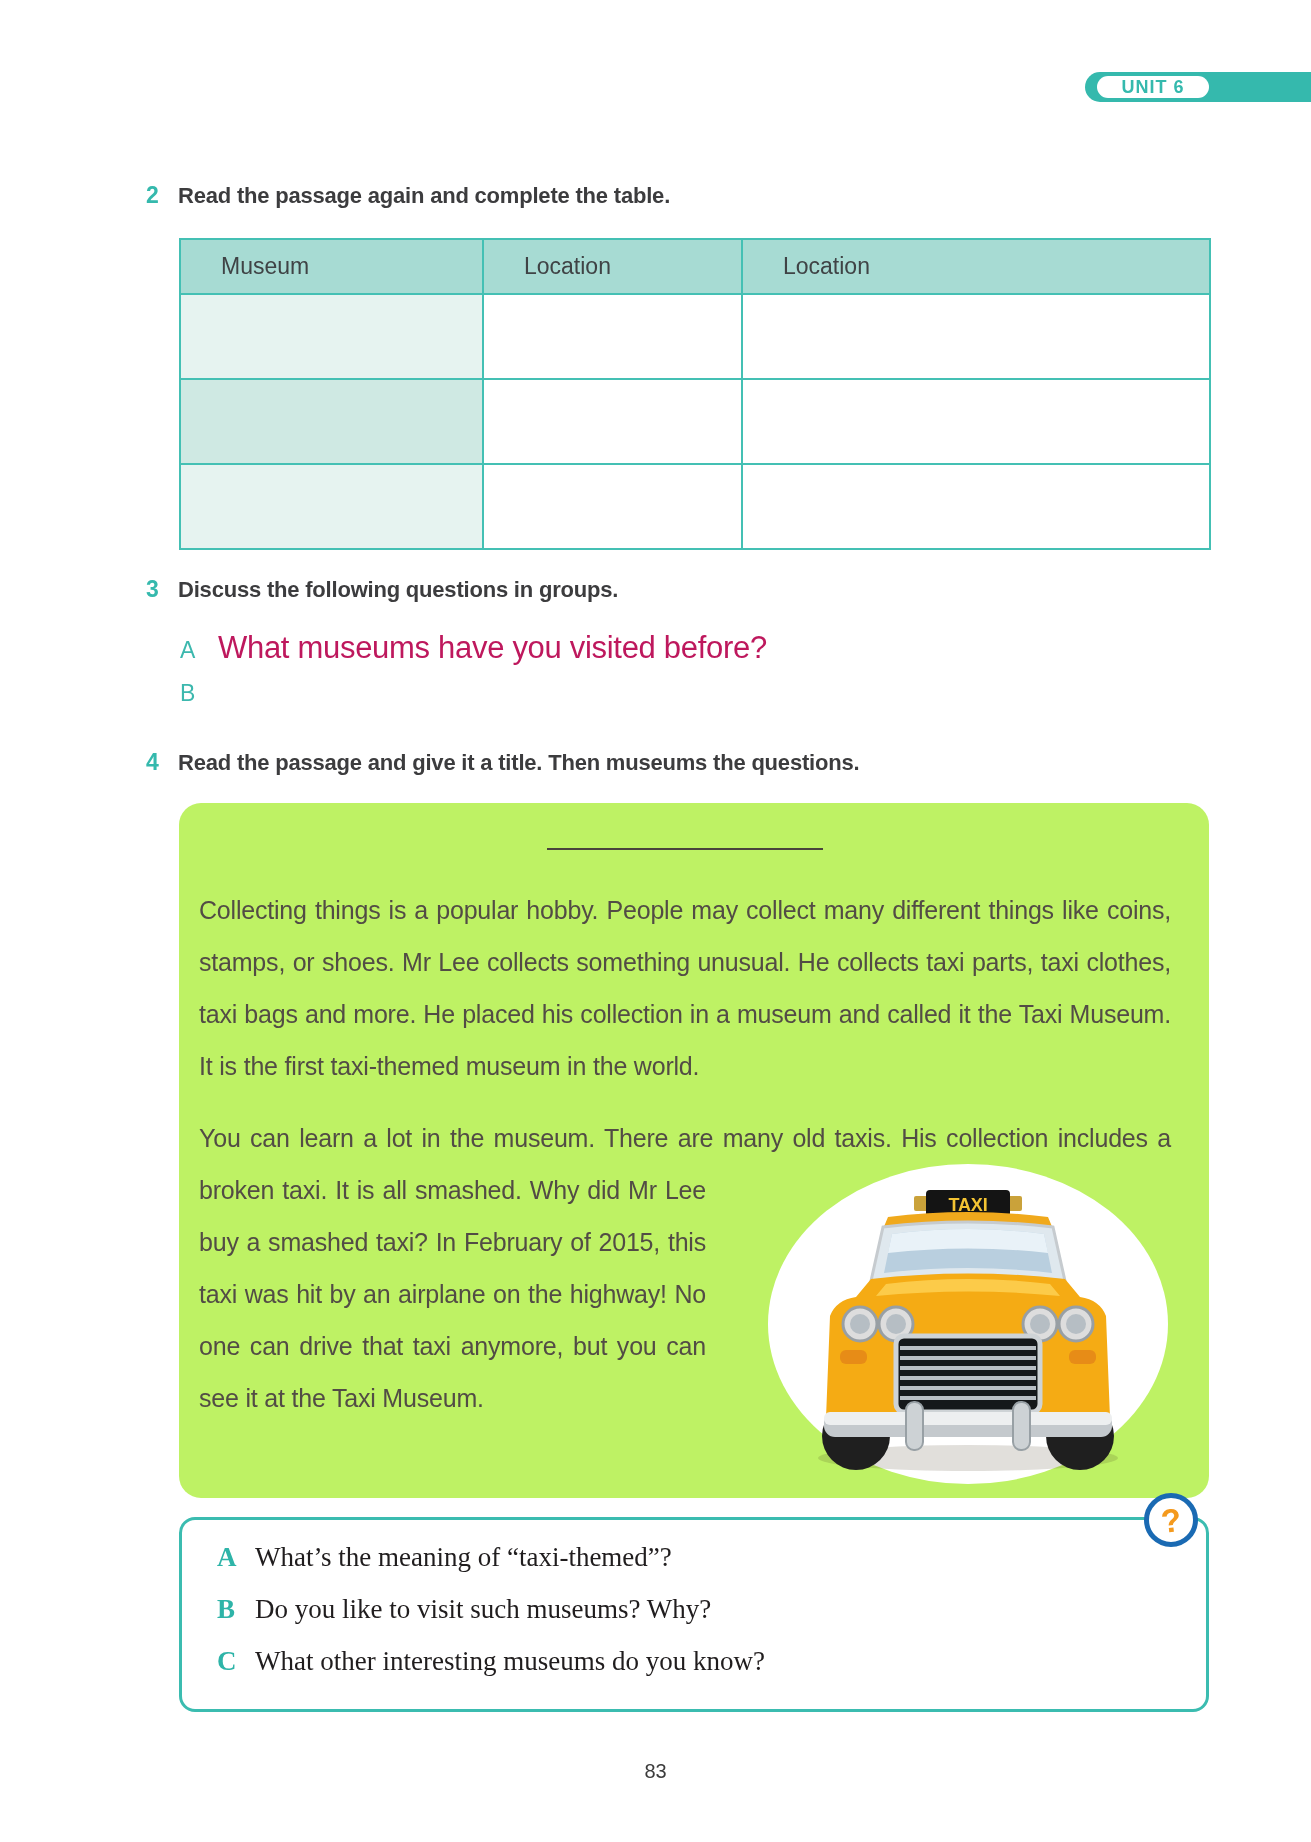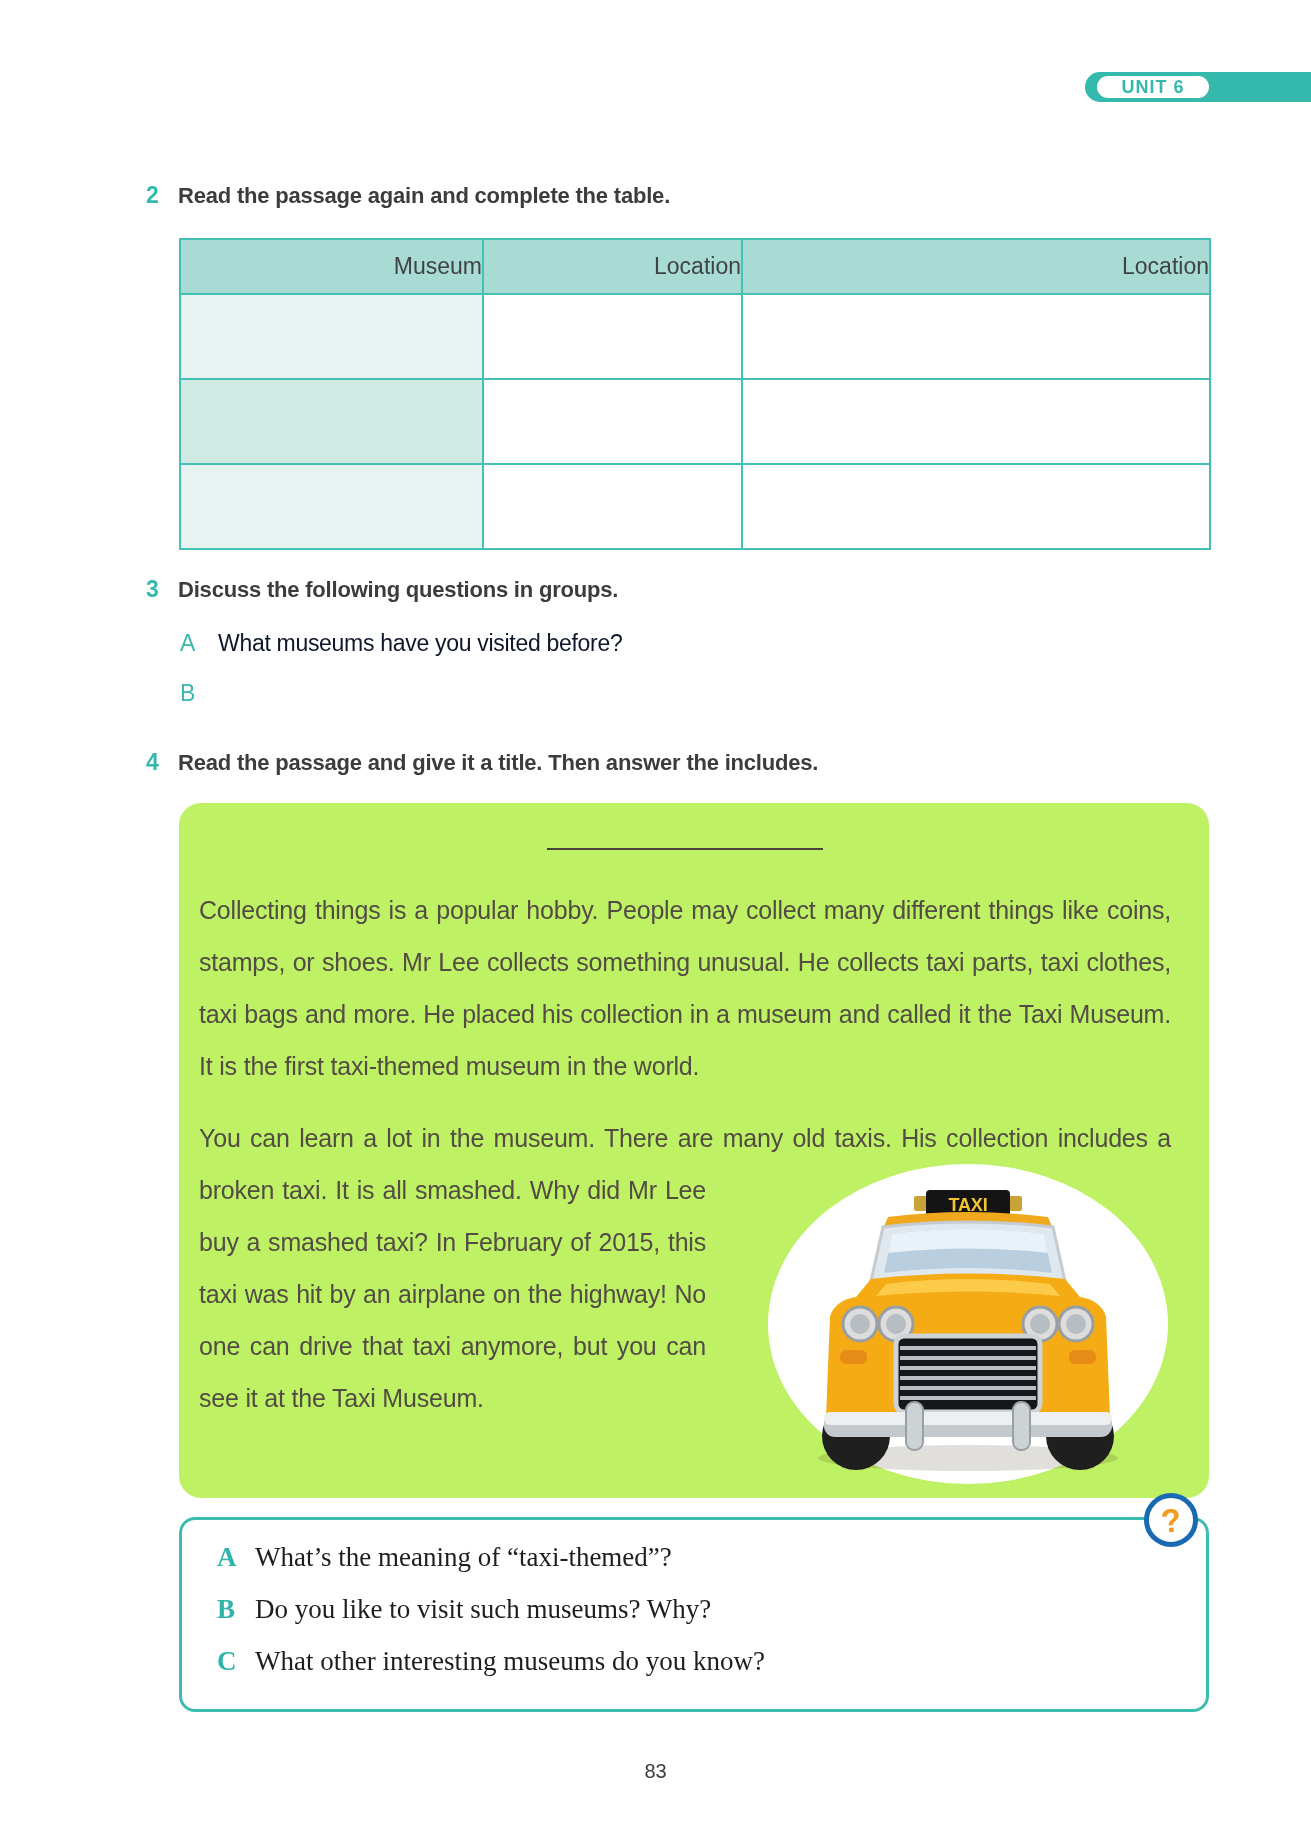--- a/index.html
+++ b/index.html
@@ -35,37 +35,37 @@
   
   table.museum-table {
     position: absolute; top: 238px; left: 179px; width: 1030px;
     border-collapse: collapse; table-layout: fixed;
   }
   .museum-table td, .museum-table th {
     border: 2px solid #44c0b4; padding: 0;
   }
   .museum-table th {
     background: #a7dbd3; height: 55px; font-weight: normal;
-    font-size: 23px; color: #3f4345; text-align: right; padding-left: 40px;
+    font-size: 23px; color: #3f4345; text-align: left; padding-left: 40px;
   }
   .museum-table td { height: 85px; background: #ffffff; }
   .museum-table td.c1-light { background: #e6f3f0; }
   .museum-table td.c1-dark  { background: #cfe9e3; }
   .col-museum   { width: 303px; }
   .col-location { width: 259px; }
   .col-feature  { width: 468px; }
 
   
   .q-list { position: absolute; left: 180px; }
   .q-row { display: flex; align-items: baseline; height: 50px; }
   .q-row .q-letter {
     color: #3cb8ae; font-size: 23px; width: 24px; margin-right: 14px;
   }
   .q-row .q-text {
-    color: #0f172a; font-size: 23px; letter-spacing: -0.3px;
+    color: #be185d; font-size: 31px; letter-spacing: -0.3px;
   }
 
   
   .passage-box {
     position: absolute; top: 803px; left: 179px; width: 1030px; height: 695px;
     background: #bef264; border-radius: 22px;
     padding: 33px 38px 0 20px;
   }
   .title-blank {
     width: 276px; height: 14px; margin: 0 auto;
@@ -167,21 +167,21 @@
       <span class="q-letter">A</span>
       <span class="q-text">What museums have you visited before?</span>
     </div>
     <div class="q-row">
       <span class="q-letter">B</span>
     </div>
   </div>
 
   <div class="sec-heading" style="top:749px;">
     <span class="num">4</span>
-    <span>Read the passage and give it a title. Then answer the includes.</span>
+    <span>Read the passage and give it a title. Then museums the questions.</span>
   </div>
 
   <div class="passage-box">
     <div class="title-blank"></div>
 
     <p class="passage-p">Collecting things is a popular hobby. People may collect many different things like coins, stamps, or shoes. Mr Lee collects something unusual. He collects taxi parts, taxi clothes, taxi bags and more. He placed his collection in a museum and called it the Taxi Museum. It is the first taxi-themed museum in the world.</p>
 
     <p class="passage-p second">
       <span>You can learn a lot in the museum. There are many old taxis. His collection</span>
       <span class="taxi-float" style="display:block;text-decoration:underline;">

